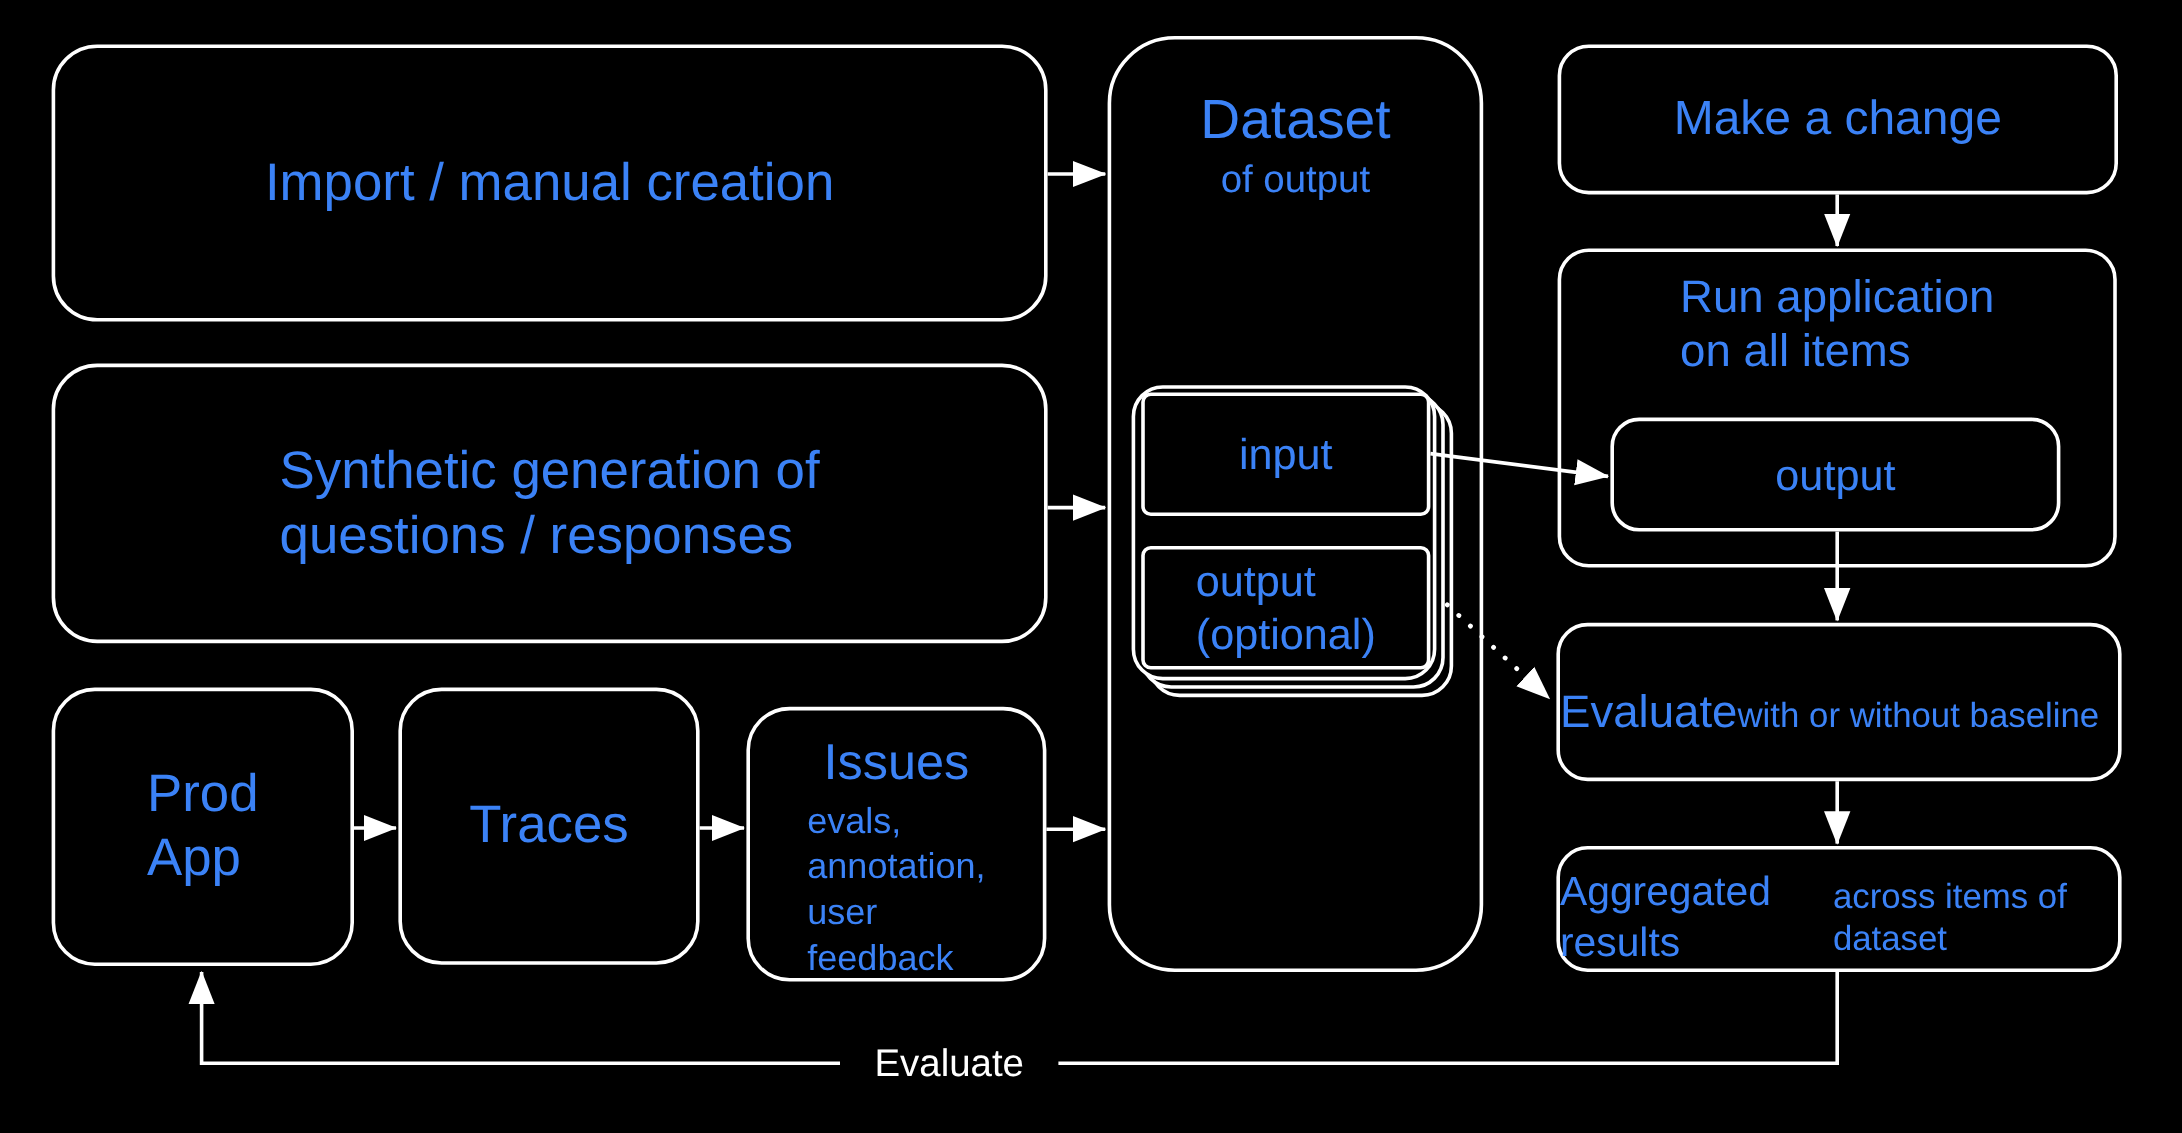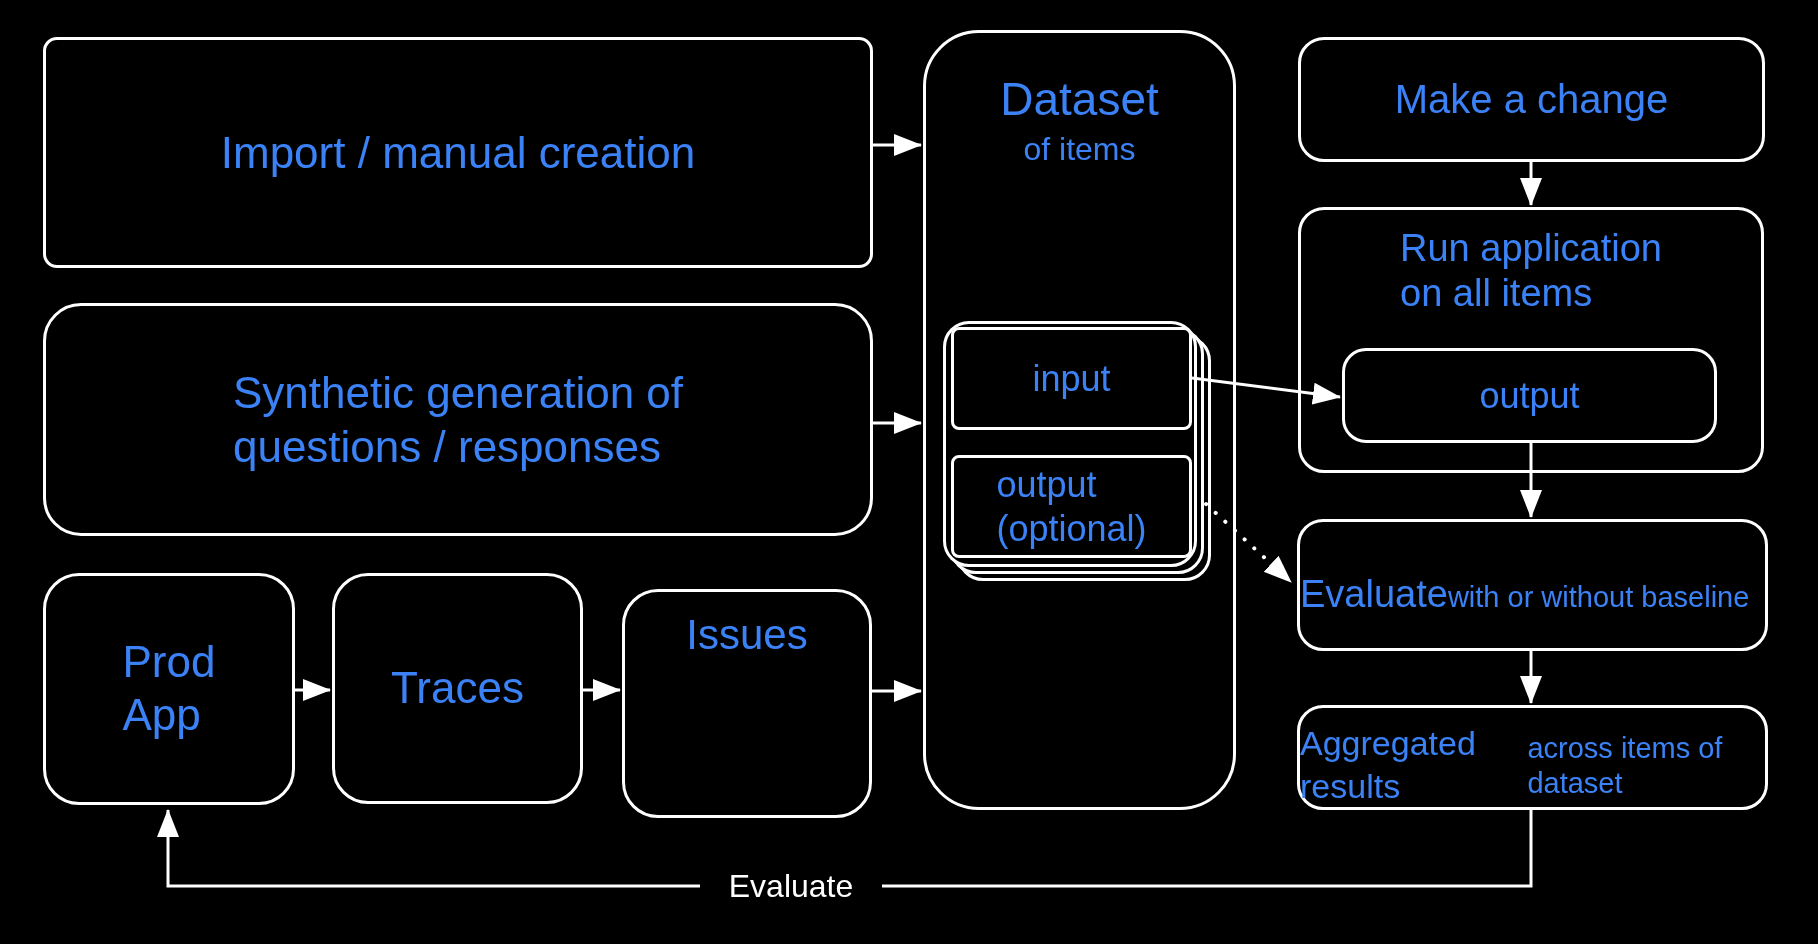--- a/index.html
+++ b/index.html
@@ -81,45 +81,49 @@
   .wires{
     position:absolute;left:0;top:0;width:1818px;height:944px;
     pointer-events:none;
   }
 </style>
 </head>
 <body>
 
 <div class="canvas">
 
-  <div class="box bigbox" style="left:43px;top:37px;width:830px;height:231px;border-radius:14px;">
+  <div class="box bigbox" style="left:43px;top:37px;width:830px;height:231px;">
     <div class="label">Import / manual creation</div>
   </div>
 
   <div class="box bigbox" style="left:43px;top:303px;width:830px;height:233px;">
     <div class="label">Synthetic generation of
 questions / responses</div>
   </div>
 
   <div class="box rowbox" style="left:43px;top:573px;width:252px;height:232px;">
     <div class="label">Prod
 App</div>
   </div>
 
   <div class="box rowbox" style="left:332px;top:573px;width:251px;height:231px;">
     <div class="label">Traces</div>
   </div>
 
   <div class="box rowbox issues-box" style="left:622px;top:573px;width:250px;height:229px;margin-top:16px;">
     <div class="label issues-title">Issues</div>
+    <div class="label issues-sub">evals,
+annotation,
+user
+feedback</div>
   </div>
 
   <div class="box dataset-box" style="left:923px;top:30px;width:313px;height:780px;">
     <div class="label dataset-title">Dataset</div>
-    <div class="label dataset-sub">of items</div>
+    <div class="label dataset-sub">of output</div>
   </div>
 
   <div class="sheet" style="left:957px;top:335px;width:254px;height:246px;"></div>
   <div class="sheet" style="left:950px;top:328px;width:254px;height:246px;"></div>
   <div class="sheet" style="left:943px;top:321px;width:254px;height:246px;"></div>
 
   <div class="card" style="left:951px;top:327px;width:241px;height:103px;">
     <div class="label">input</div>
   </div>
   <div class="card" style="left:951px;top:455px;width:241px;height:103px;">

